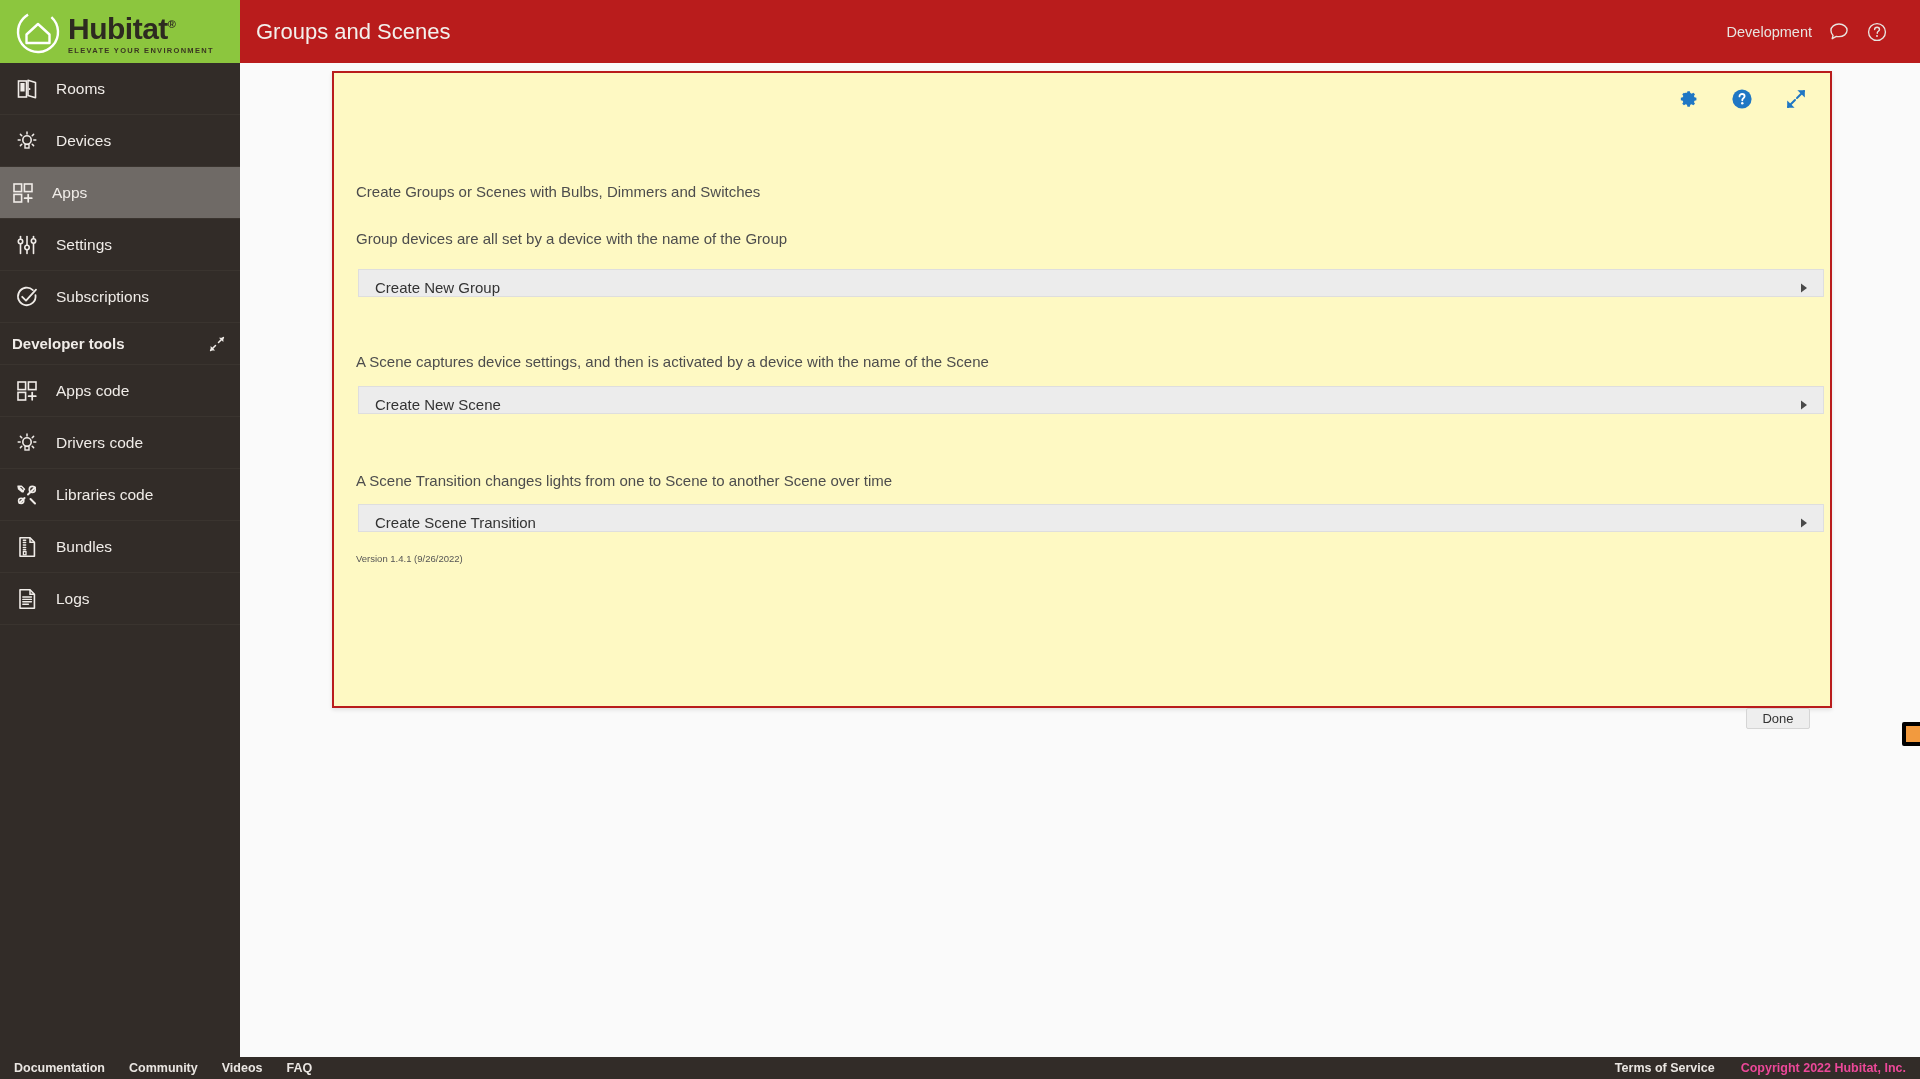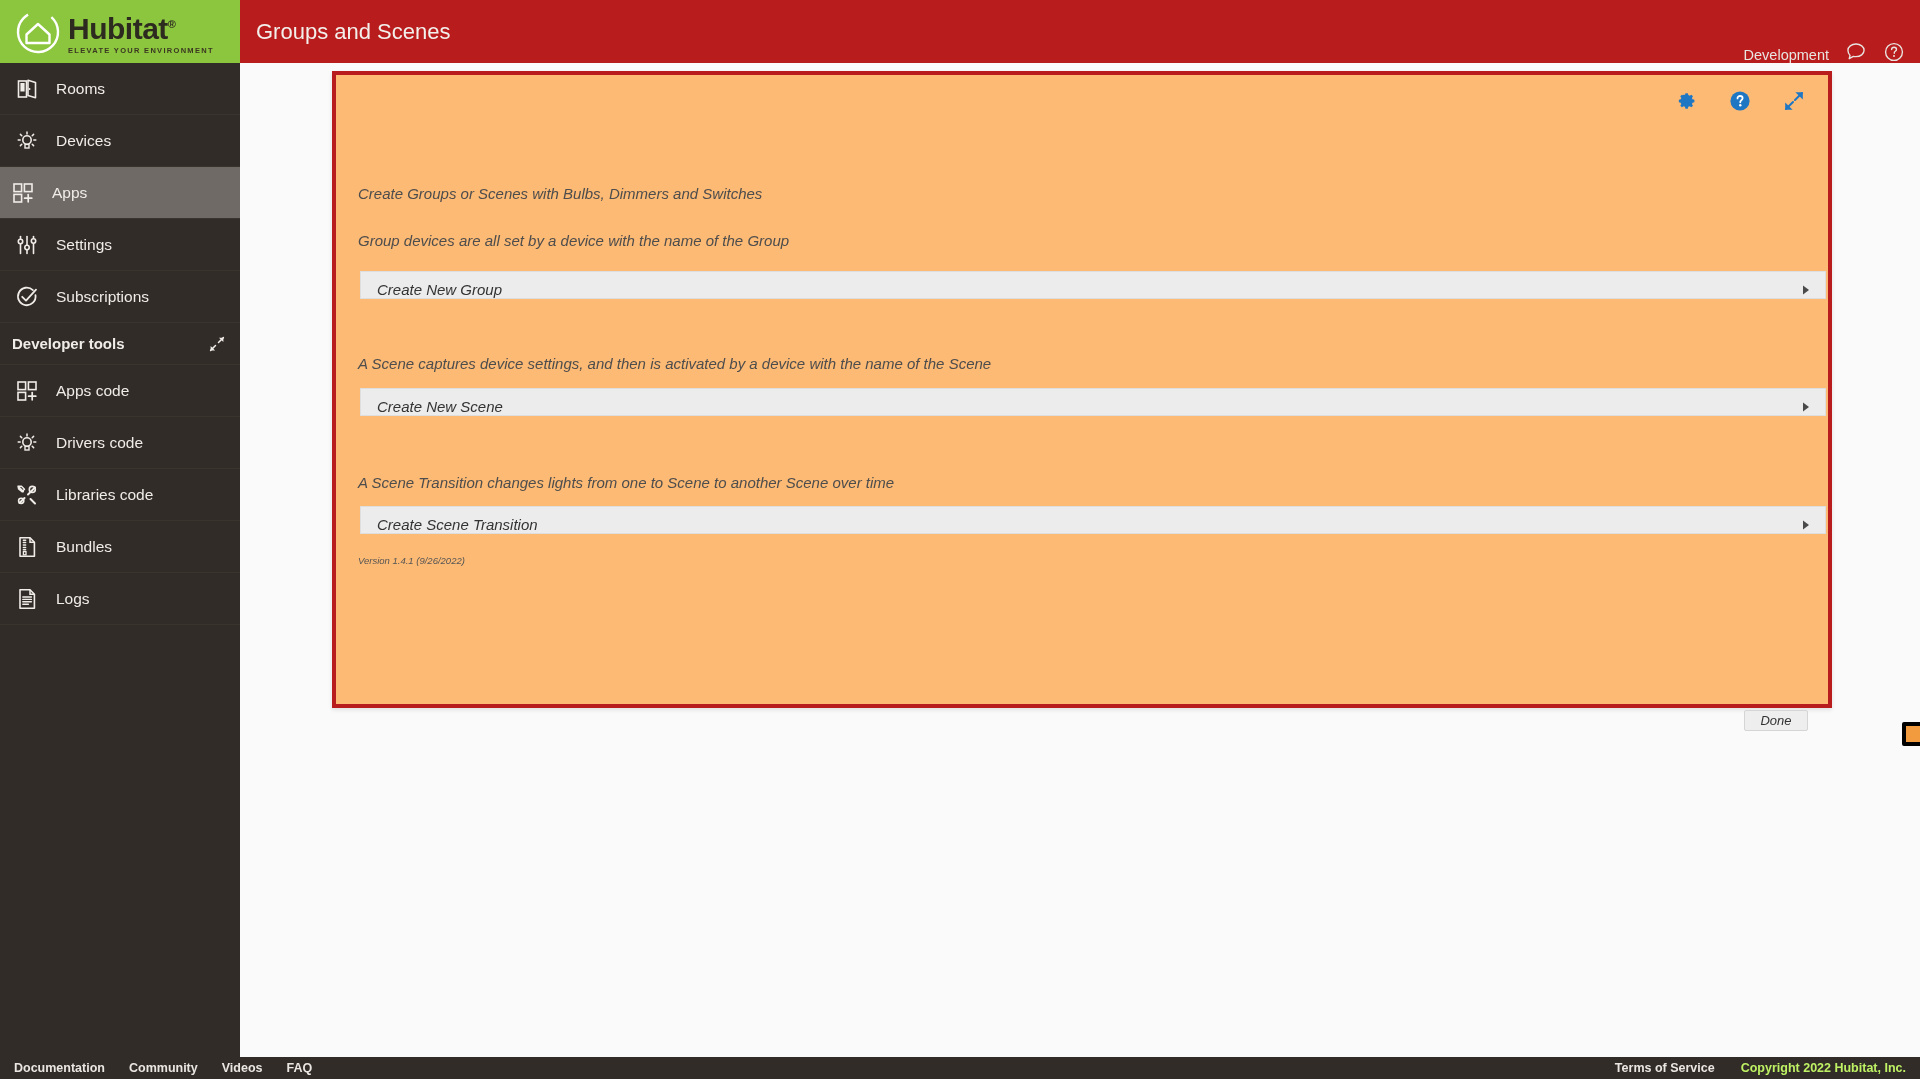--- a/index.html
+++ b/index.html
@@ -30,22 +30,22 @@
   #logo-word .reg { font-size: 11px; vertical-align: super; }
   #logo-tag {
     font-size: 7.5px; letter-spacing: 1.3px; color: #3a3622;
     font-weight: bold; margin-top: 2px;
   }
   #page-title {
     color: #f3f0ec; font-size: 22px; font-weight: 400;
     display: flex; align-items: center; margin-left: 16px;
   }
   #topbar-right {
-    margin-left: auto; display: flex; align-items: flex-end;
-    padding-right: 15px; gap: 16px;
+    margin-left: auto; display: flex; align-items: center;
+    padding-right: 32px; gap: 16px;
   }
   #env-label { color: #e8e4e0; font-size: 14.5px; }
   .tb-icon { width: 22px; height: 22px; cursor: pointer; }
 
   
   #sidebar {
     position: absolute; top: 63px; left: 0; width: 240px; height: 1016px;
     background: #322c28;
   }
   .nav-item {
@@ -67,23 +67,22 @@
   #devtools-head .nav-label { font-size: 15px; font-weight: bold; }
   #collapse-btn { margin-left: auto; cursor: pointer; width: 18px; height: 18px; }
 
   
   #main {
     position: absolute; top: 63px; left: 240px;
     width: 1680px; height: 1016px; background: #fafafa;
   }
   #card {
     position: absolute; left: 92px; top: 8px; width: 1500px; height: 637px;
-    background: #fdba74; border: 4px solid #b91c1c;
+    background: #fef9c3; border: 2px solid #b91c1c;
     box-shadow: 0 2px 4px rgba(0,0,0,0.10);
-    font-style: italic;
   }
   #card-tools {
     position: absolute; right: 22px; top: 14px;
     display: flex; align-items: center; gap: 30px;
   }
   .card-tool { width: 24px; height: 24px; cursor: pointer; }
 
   .blurb {
     position: absolute; left: 22px; color: #4d4d4d;
     font-size: 15px; white-space: nowrap;
@@ -118,21 +117,21 @@
     position: absolute; bottom: 0; left: 0; width: 1920px; height: 22px;
     background: #322c28; display: flex; align-items: center;
     padding: 0 14px;
   }
   .foot-link {
     color: #eae6e2; font-size: 12.5px; font-weight: bold;
     margin-right: 24px; cursor: pointer; text-decoration: none;
   }
   #foot-right { margin-left: auto; display: flex; align-items: center; }
   #foot-right .foot-link { margin-right: 0; margin-left: 26px; }
-  #copyright { color: #bef264; font-size: 12.5px; font-weight: bold; margin-left: 26px; }
+  #copyright { color: #ec4899; font-size: 12.5px; font-weight: bold; margin-left: 26px; }
 </style>
 </head>
 <body>
 
 <div id="app">
 
   <div id="topbar">
 
     <div id="logo-block">
       <svg id="logo-mark" viewBox="0 0 48 48">

